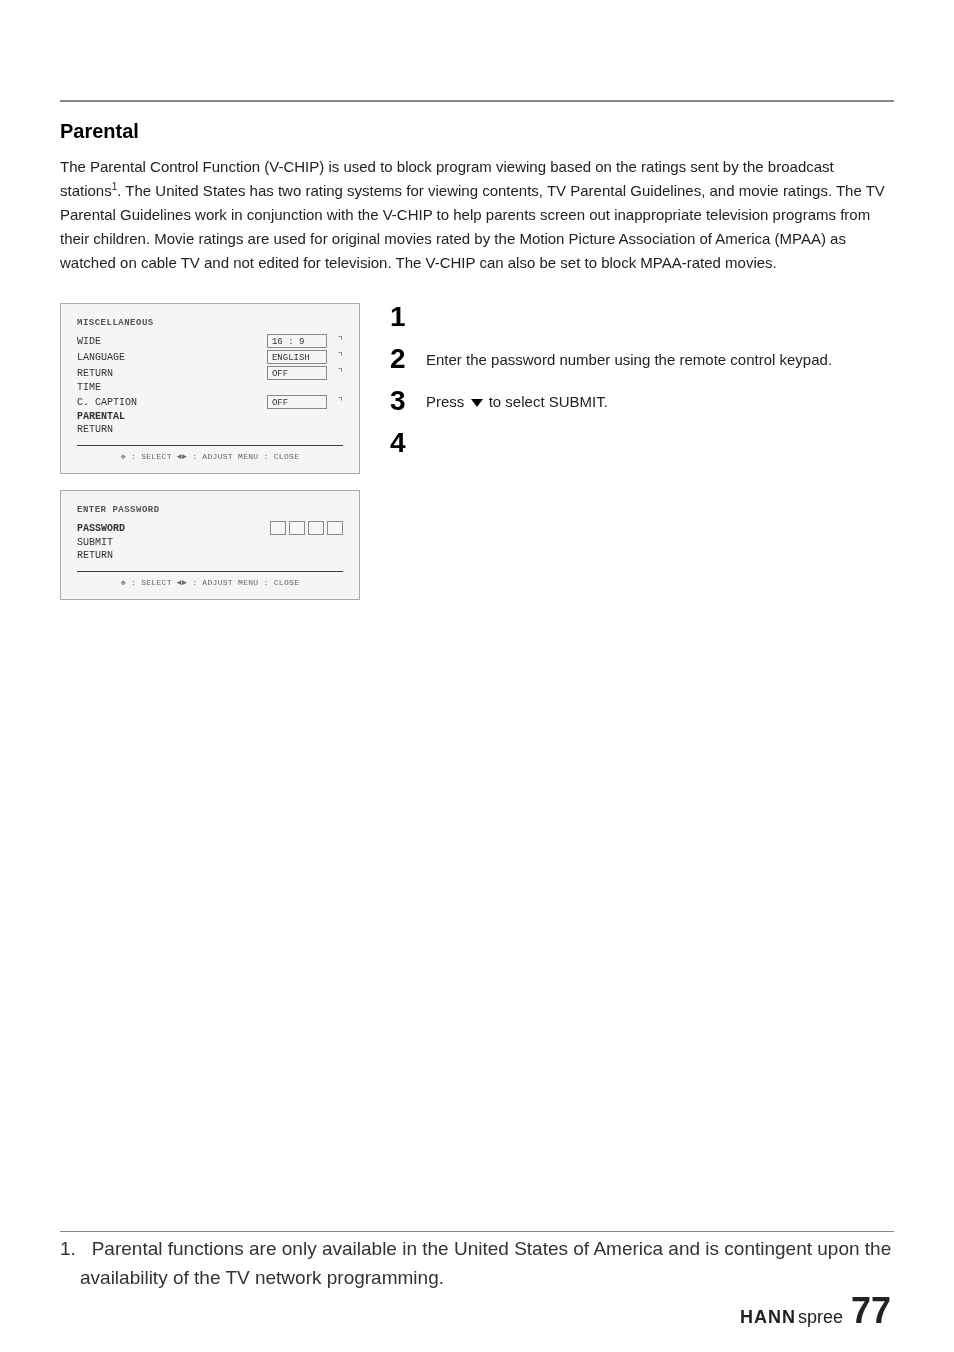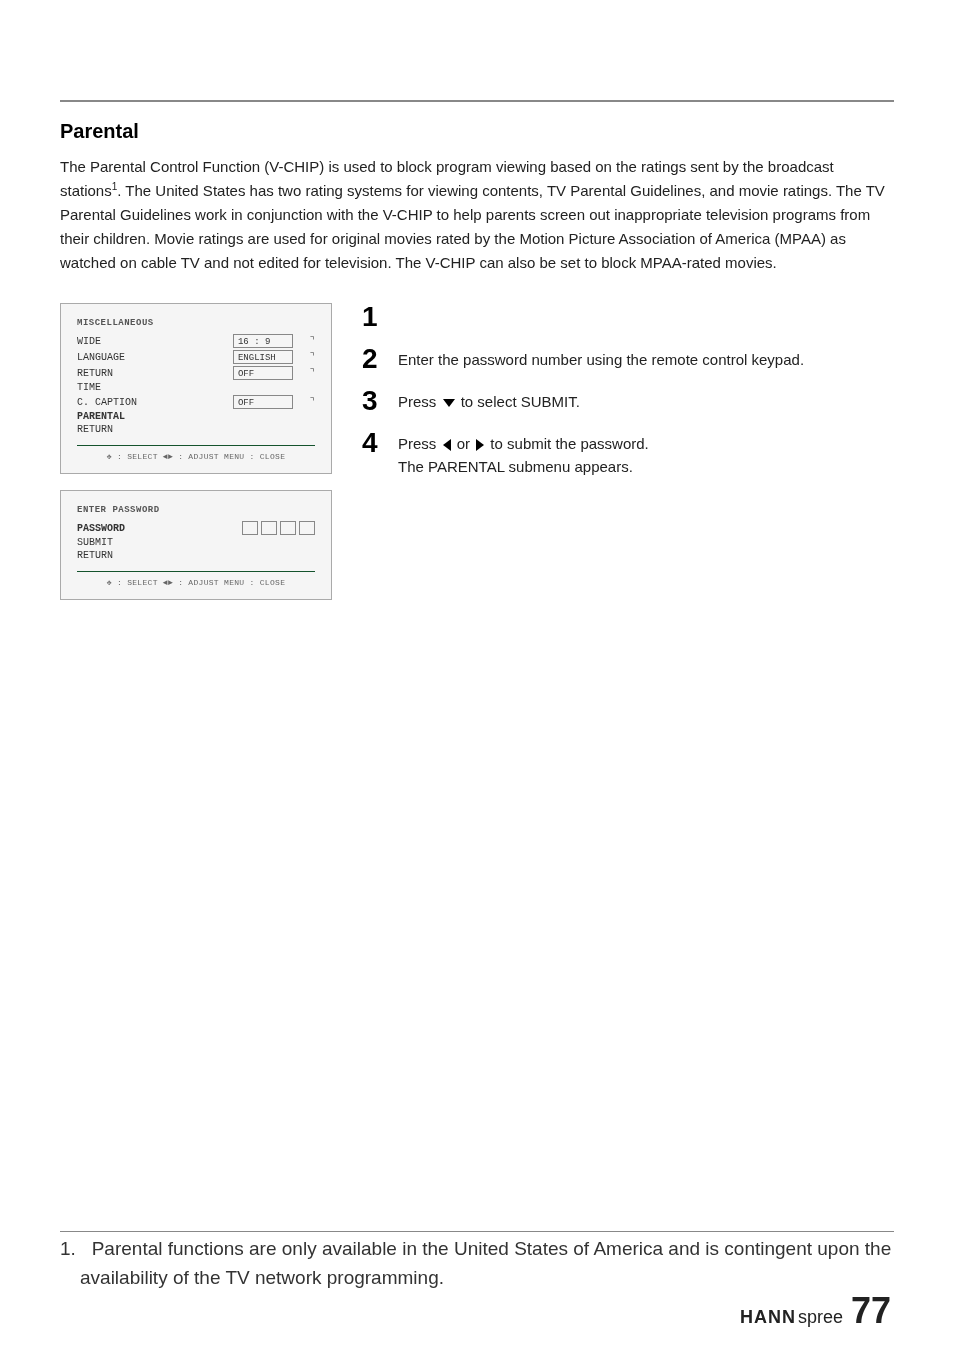--- a/index.html
+++ b/index.html
@@ -52,21 +52,21 @@
       display: flex;
       gap: 30px;
       align-items: flex-start;
     }
 
     .screens-column {
       display: flex;
       flex-direction: column;
       gap: 16px;
       flex-shrink: 0;
-      width: 272px;
+      width: 300px;
     }
 
     .screen-box {
       border: 1px solid #aaaaaa;
       background: #f5f5f5;
       padding: 14px 16px 12px 16px;
       font-size: 10px;
       color: #333333;
       font-family: 'Courier New', monospace;
     }
@@ -85,21 +85,21 @@
       margin-bottom: 2px;
       align-items: center;
     }
 
     .screen-box .screen-row.bold-label {
       font-weight: bold;
     }
 
     .screen-box .screen-value {
       display: flex;
-      gap: 16px;
+      gap: 10px;
     }
 
     .bracket-box {
       display: inline-block;
       border: 1px solid #888;
       padding: 0 4px;
       min-width: 60px;
       font-size: 9px;
       height: 14px;
       line-height: 14px;
@@ -373,24 +373,20 @@
 
       <div class="instruction-item">
         <span class="instruction-number">3</span>
         <span class="instruction-text">
           Press <span class="arrow-down"></span> to select SUBMIT.
         </span>
       </div>
 
       <div class="instruction-item">
         <span class="instruction-number">4</span>
-        <span class="instruction-text">
-          Press <span class="arrow-left"></span> or <span class="arrow-right"></span> to submit the password.<br>
-          <span class="submenu-note">The PARENTAL submenu appears.</span>
-        </span>
       </div>
 
     </div>
 
   </div>
 
 </div>
 
 <div class="bottom-rule"></div>
 

